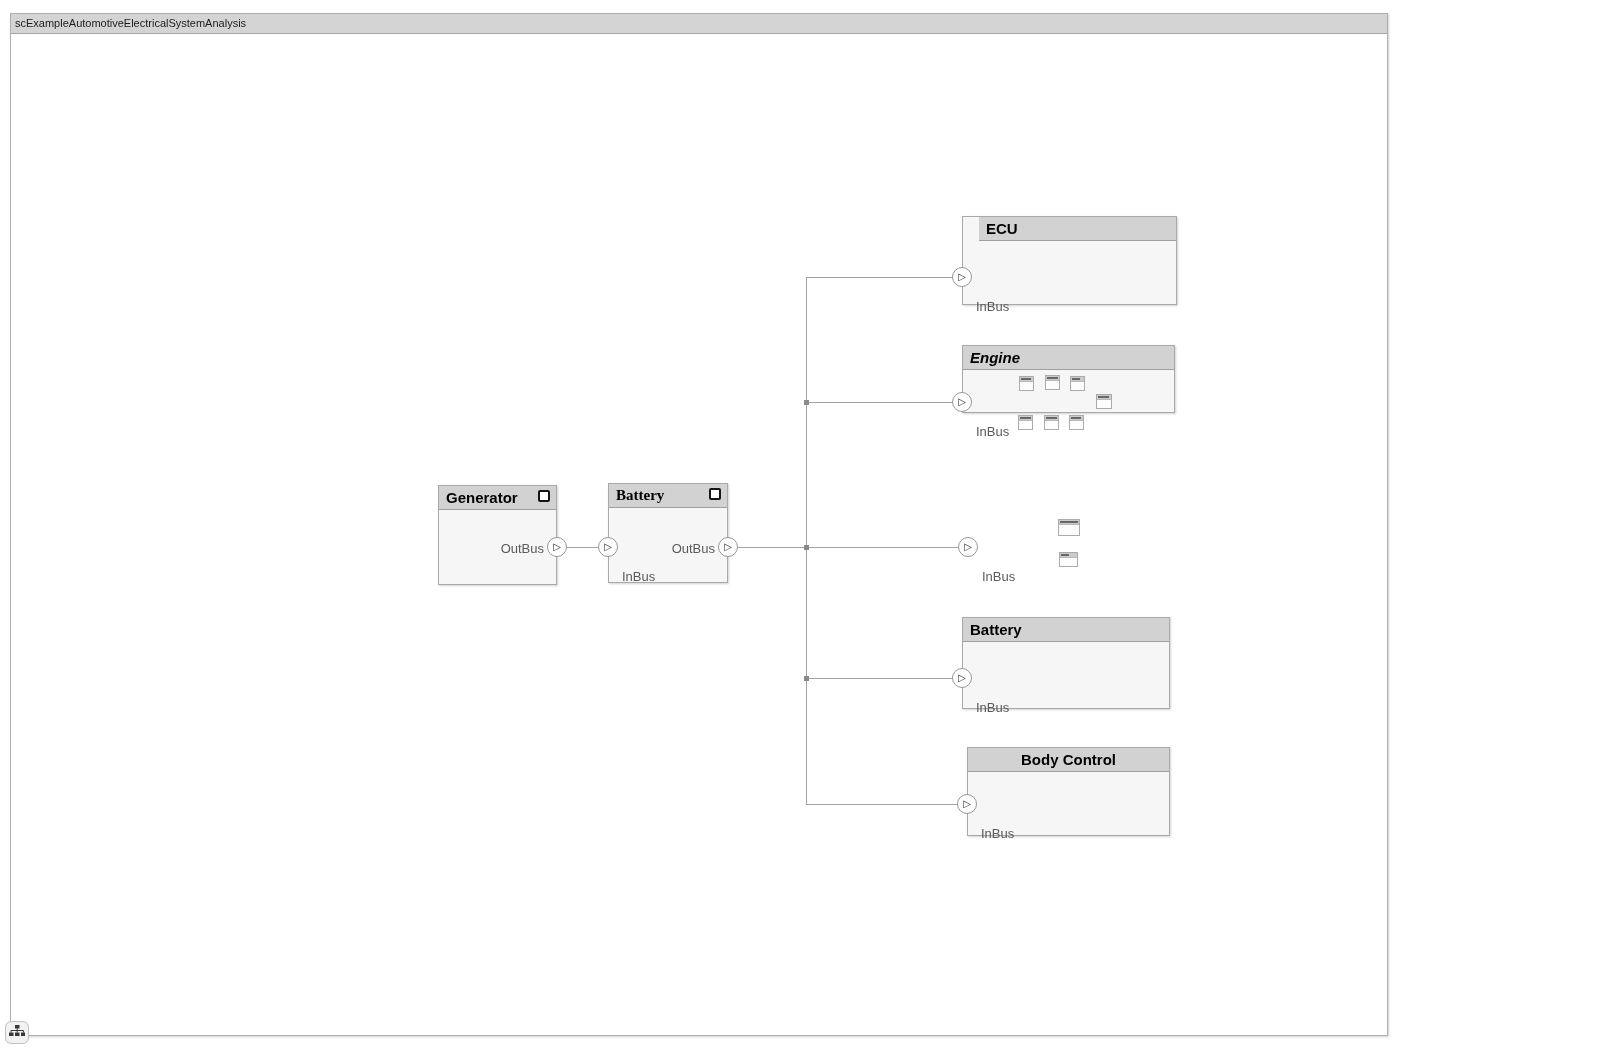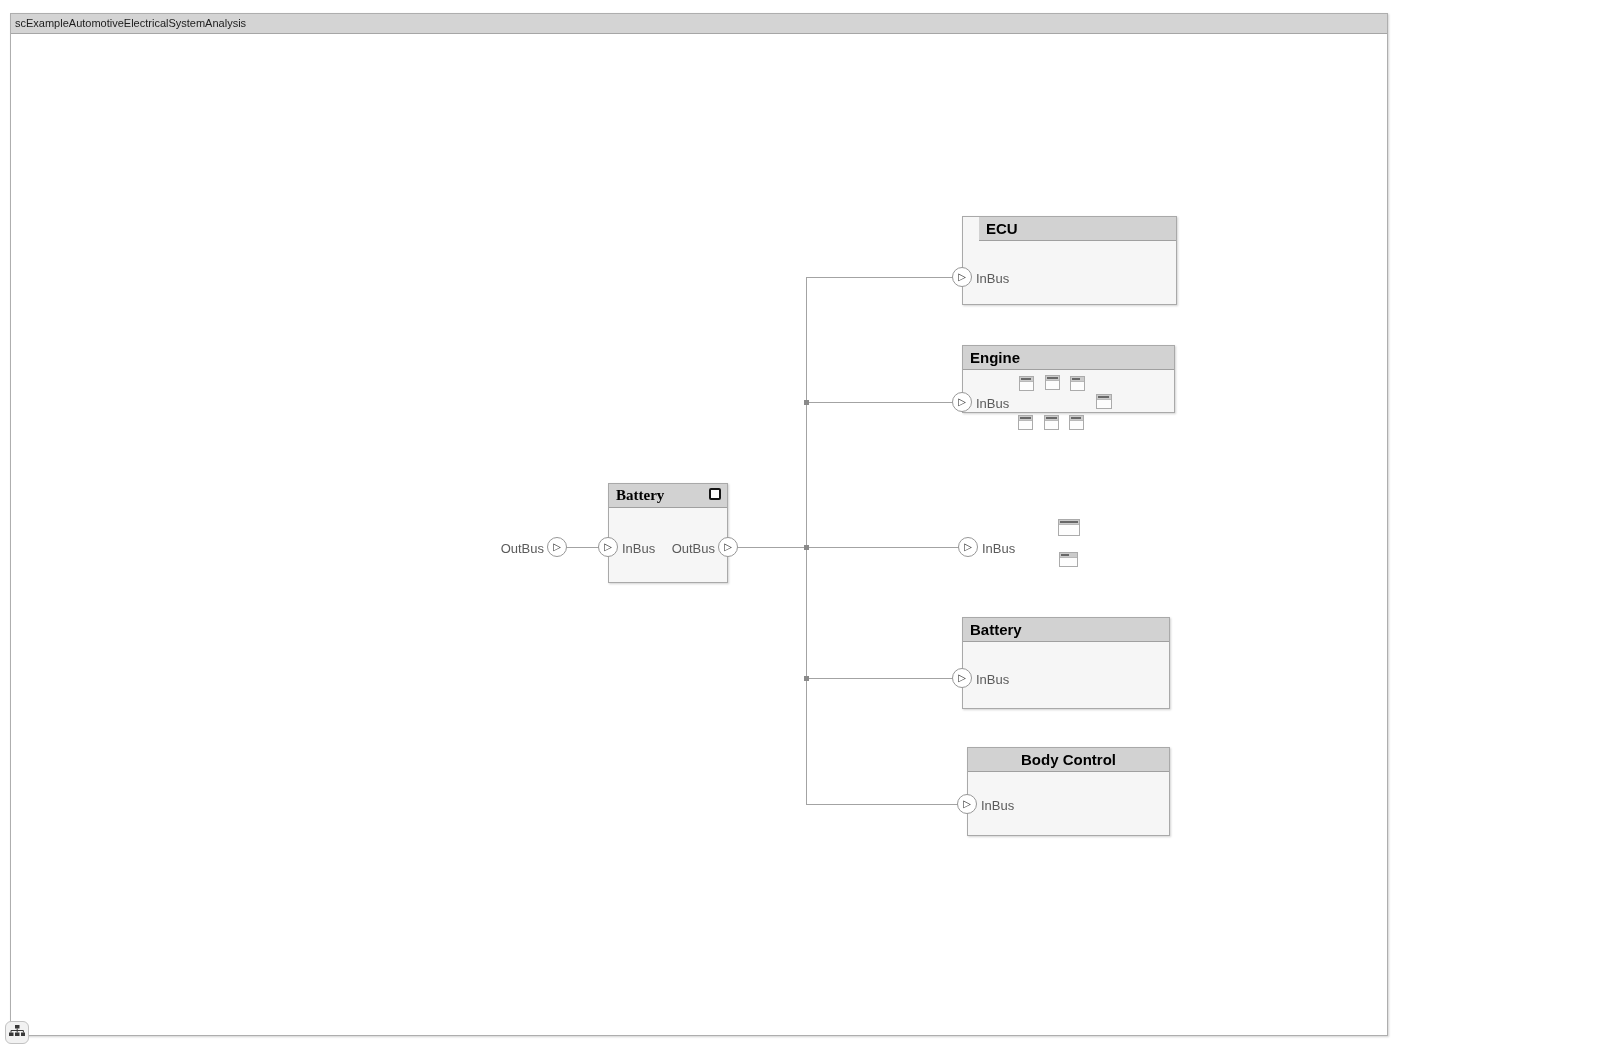--- a/index.html
+++ b/index.html
@@ -24,21 +24,21 @@
   .badge { position:absolute; width:12px; height:12px; border:2px solid #151515;
            border-radius:2px; background:#ffffff; top:4px; right:6px; }
 
   
   .port { position:absolute; width:20px; height:20px; border-radius:50%;
           background:#ffffff; border:1px solid #979797; z-index:6;
           display:flex; align-items:center; justify-content:center; }
   .tri { font-size:10px; color:#2e2e2e; line-height:1; }
   .port-label { position:absolute; font-size:13px; color:#5a5a5a;
                 white-space:nowrap; z-index:5; }
-  .lbl-l { transform:translate(0,-50%); }
+  .lbl-l { transform:translate(0,-50%);margin-top:28px; }
   .lbl-r { transform:translate(-100%,-50%); }
 
   
   .wire { position:absolute; background:#a3a3a3; z-index:1; }
   .dot  { position:absolute; width:5px; height:5px; background:#8a8a8a; z-index:3; }
 
   
   .mini { position:absolute; background:#fdfdfd; border:1px solid #ababab; }
   .mini-h { width:100%; height:5px; background:#cbcbcb; border-bottom:1px solid #b8b8b8;
             position:relative; }
@@ -64,20 +64,26 @@
   <div class="wire" style="left:728px; top:547px; width:240px; height:1px;"></div>
   <div class="wire" style="left:806px; top:277px; width:1px; height:527px;"></div>
   <div class="wire" style="left:806px; top:277px; width:156px; height:1px;"></div>
   <div class="wire" style="left:806px; top:402px; width:156px; height:1px;"></div>
   <div class="wire" style="left:806px; top:678px; width:156px; height:1px;"></div>
   <div class="wire" style="left:806px; top:804px; width:161px; height:1px;"></div>
   <div class="dot" style="left:804px; top:400px;"></div>
   <div class="dot" style="left:804px; top:545px;"></div>
   <div class="dot" style="left:804px; top:676px;"></div>
 
+  <div class="comp" style="left:438px; top:485px; width:119px; height:100px;">
+    <div class="comp-header">
+      <span>Generator</span>
+      <span class="badge"></span>
+    </div>
+  </div>
   <div class="port" style="left:547px; top:537px;">
     <span class="tri">▷</span>
   </div>
   <div class="port-label lbl-r" style="left:544px; top:548px;">OutBus</div>
 
   <div class="comp" style="left:608px; top:483px; width:120px; height:100px;font-family:Liberation Serif, serif;">
     <div class="comp-header">
       <span>Battery</span>
       <span class="badge"></span>
     </div>
@@ -94,21 +100,21 @@
   <div class="comp" style="left:962px; top:216px; width:215px; height:89px;padding-left:16px;">
     <div class="comp-header">
       <span>ECU</span>
     </div>
   </div>
   <div class="port" style="left:952px; top:267px;">
     <span class="tri">▷</span>
   </div>
   <div class="port-label lbl-l" style="left:976px; top:278px;">InBus</div>
 
-  <div class="comp" style="left:962px; top:345px; width:213px; height:68px;">
+  <div class="comp" style="left:962px; top:345px; width:213px; height:68px;font-style:italic;">
     <div class="comp-header">
       <span>Engine</span>
     </div>
   </div>
 
   <div class="mini" style="left:1019px; top:376px; width:15px; height:15px; z-index:4;">
       <div class="mini-h">
         <div class="mini-t" style="width:10px;"></div>
       </div>
     </div>

